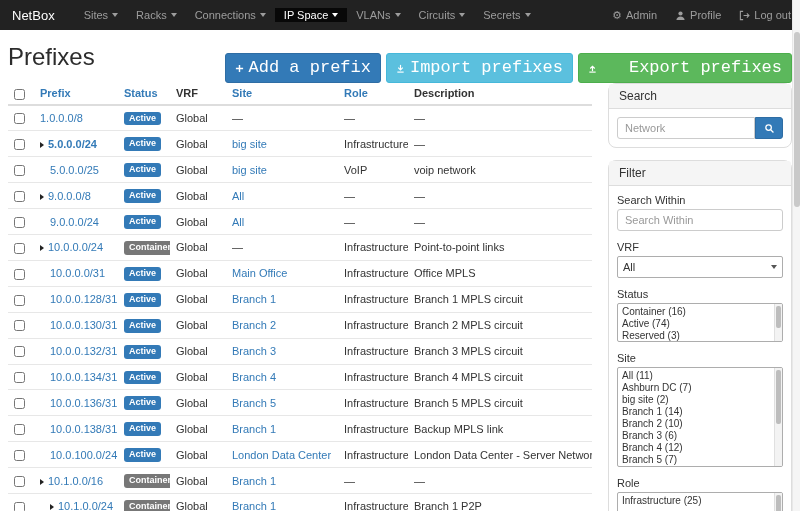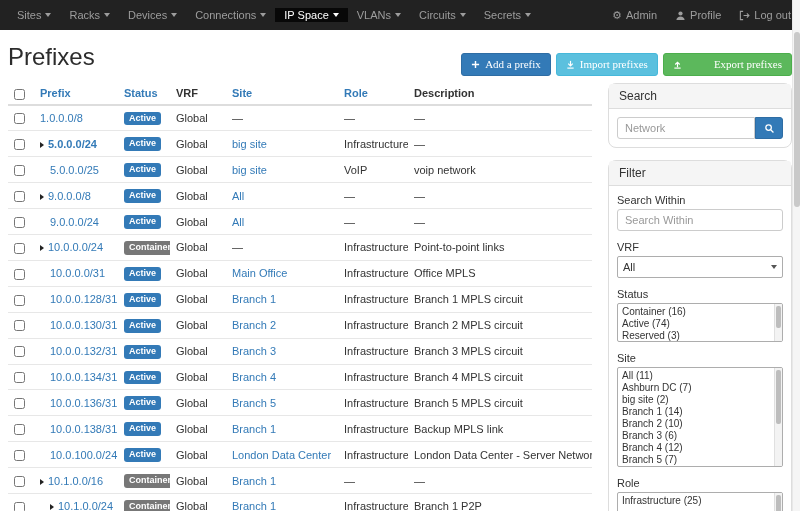--- a/index.html
+++ b/index.html
@@ -16,23 +16,23 @@
   .nav-item { color: #9d9d9d; font-size: 11px; padding: 0 9px; display: flex; align-items: center; gap: 4px; cursor: pointer; text-decoration: none; }
   .nav-item.active { background: #080808; color: #fff; }
   .caret-down { width: 0; height: 0; border-left: 3px solid transparent; border-right: 3px solid transparent; border-top: 4px solid currentColor; display: inline-block; }
   .nav-right { margin-left: auto; display: flex; align-items: stretch; }
   .uicon { font-family: "DejaVu Sans", sans-serif; font-size: 11px; line-height: 1; }
   .nav-right svg { width: 11px; height: 11px; }
 
   
   .content { padding: 0 8px; position: relative; }
   .actions { position: absolute; right: 8px; top: 10px; display: flex; gap: 5px; }
-  .btn { display: inline-flex; align-items: center; gap: 5px; font-size: 11px; color: #fff;
+  .btn { display: inline-flex; align-items: center; gap: 5px; font-size: 17px; color: #fff;
          padding: 4px 9px; border-radius: 3px; border: 1px solid transparent; cursor: pointer;
-         font-family: Liberation Serif, serif; line-height: 1.2; }
+         font-family: Liberation Mono, monospace; line-height: 1.2; }
   .btn svg { width: 9px; height: 9px; }
   .btn-primary { background: var(--c-primary, #337ab7); border-color: #2e6da4; }
   .btn-info { background: var(--c-info, #5bc0de); border-color: #46b8da; }
   .btn-success { background: var(--c-success, #5cb85c); border-color: #4cae4c; gap: 32px; }
   .page-title { font-size: 24px; font-weight: 400; margin: 13px 0 12px; color: #2c2c2c; }
 
   .cols { display: flex; gap: 16px; align-items: flex-start; }
   main { flex: 1; min-width: 0; }
   aside { width: 184px; flex: none; }
 
@@ -70,31 +70,28 @@
   .lb-thumb { position: absolute; left: 1px; right: 1px; top: 2px; background: #bdbdbd; border-radius: 2px; }
 
   
   .page-scrollbar { position: absolute; top: 0; right: 0; width: 8px; height: 511px; background: #f5f5f5; border-left: 1px solid #e8e8e8; cursor: pointer; }
   .page-thumb { position: absolute; left: 1px; width: 6px; top: 32px; height: 175px; background: #c9c9c9; border-radius: 3px; }
 </style>
 </head>
 <body>
 
 <nav class="navbar">
+  <a class="brand">NetBox</a>
   <ul class="nav-list">
       <li class="nav-item">
     <span>Sites</span>
     <span class="caret-down"></span>
   </li>
       <li class="nav-item">
     <span>Racks</span>
-    <span class="caret-down"></span>
-  </li>
-      <li class="nav-item">
-    <span>Devices</span>
     <span class="caret-down"></span>
   </li>
       <li class="nav-item">
     <span>Connections</span>
     <span class="caret-down"></span>
   </li>
       <li class="nav-item active">
     <span>IP Space</span>
     <span class="caret-down"></span>
   </li>

